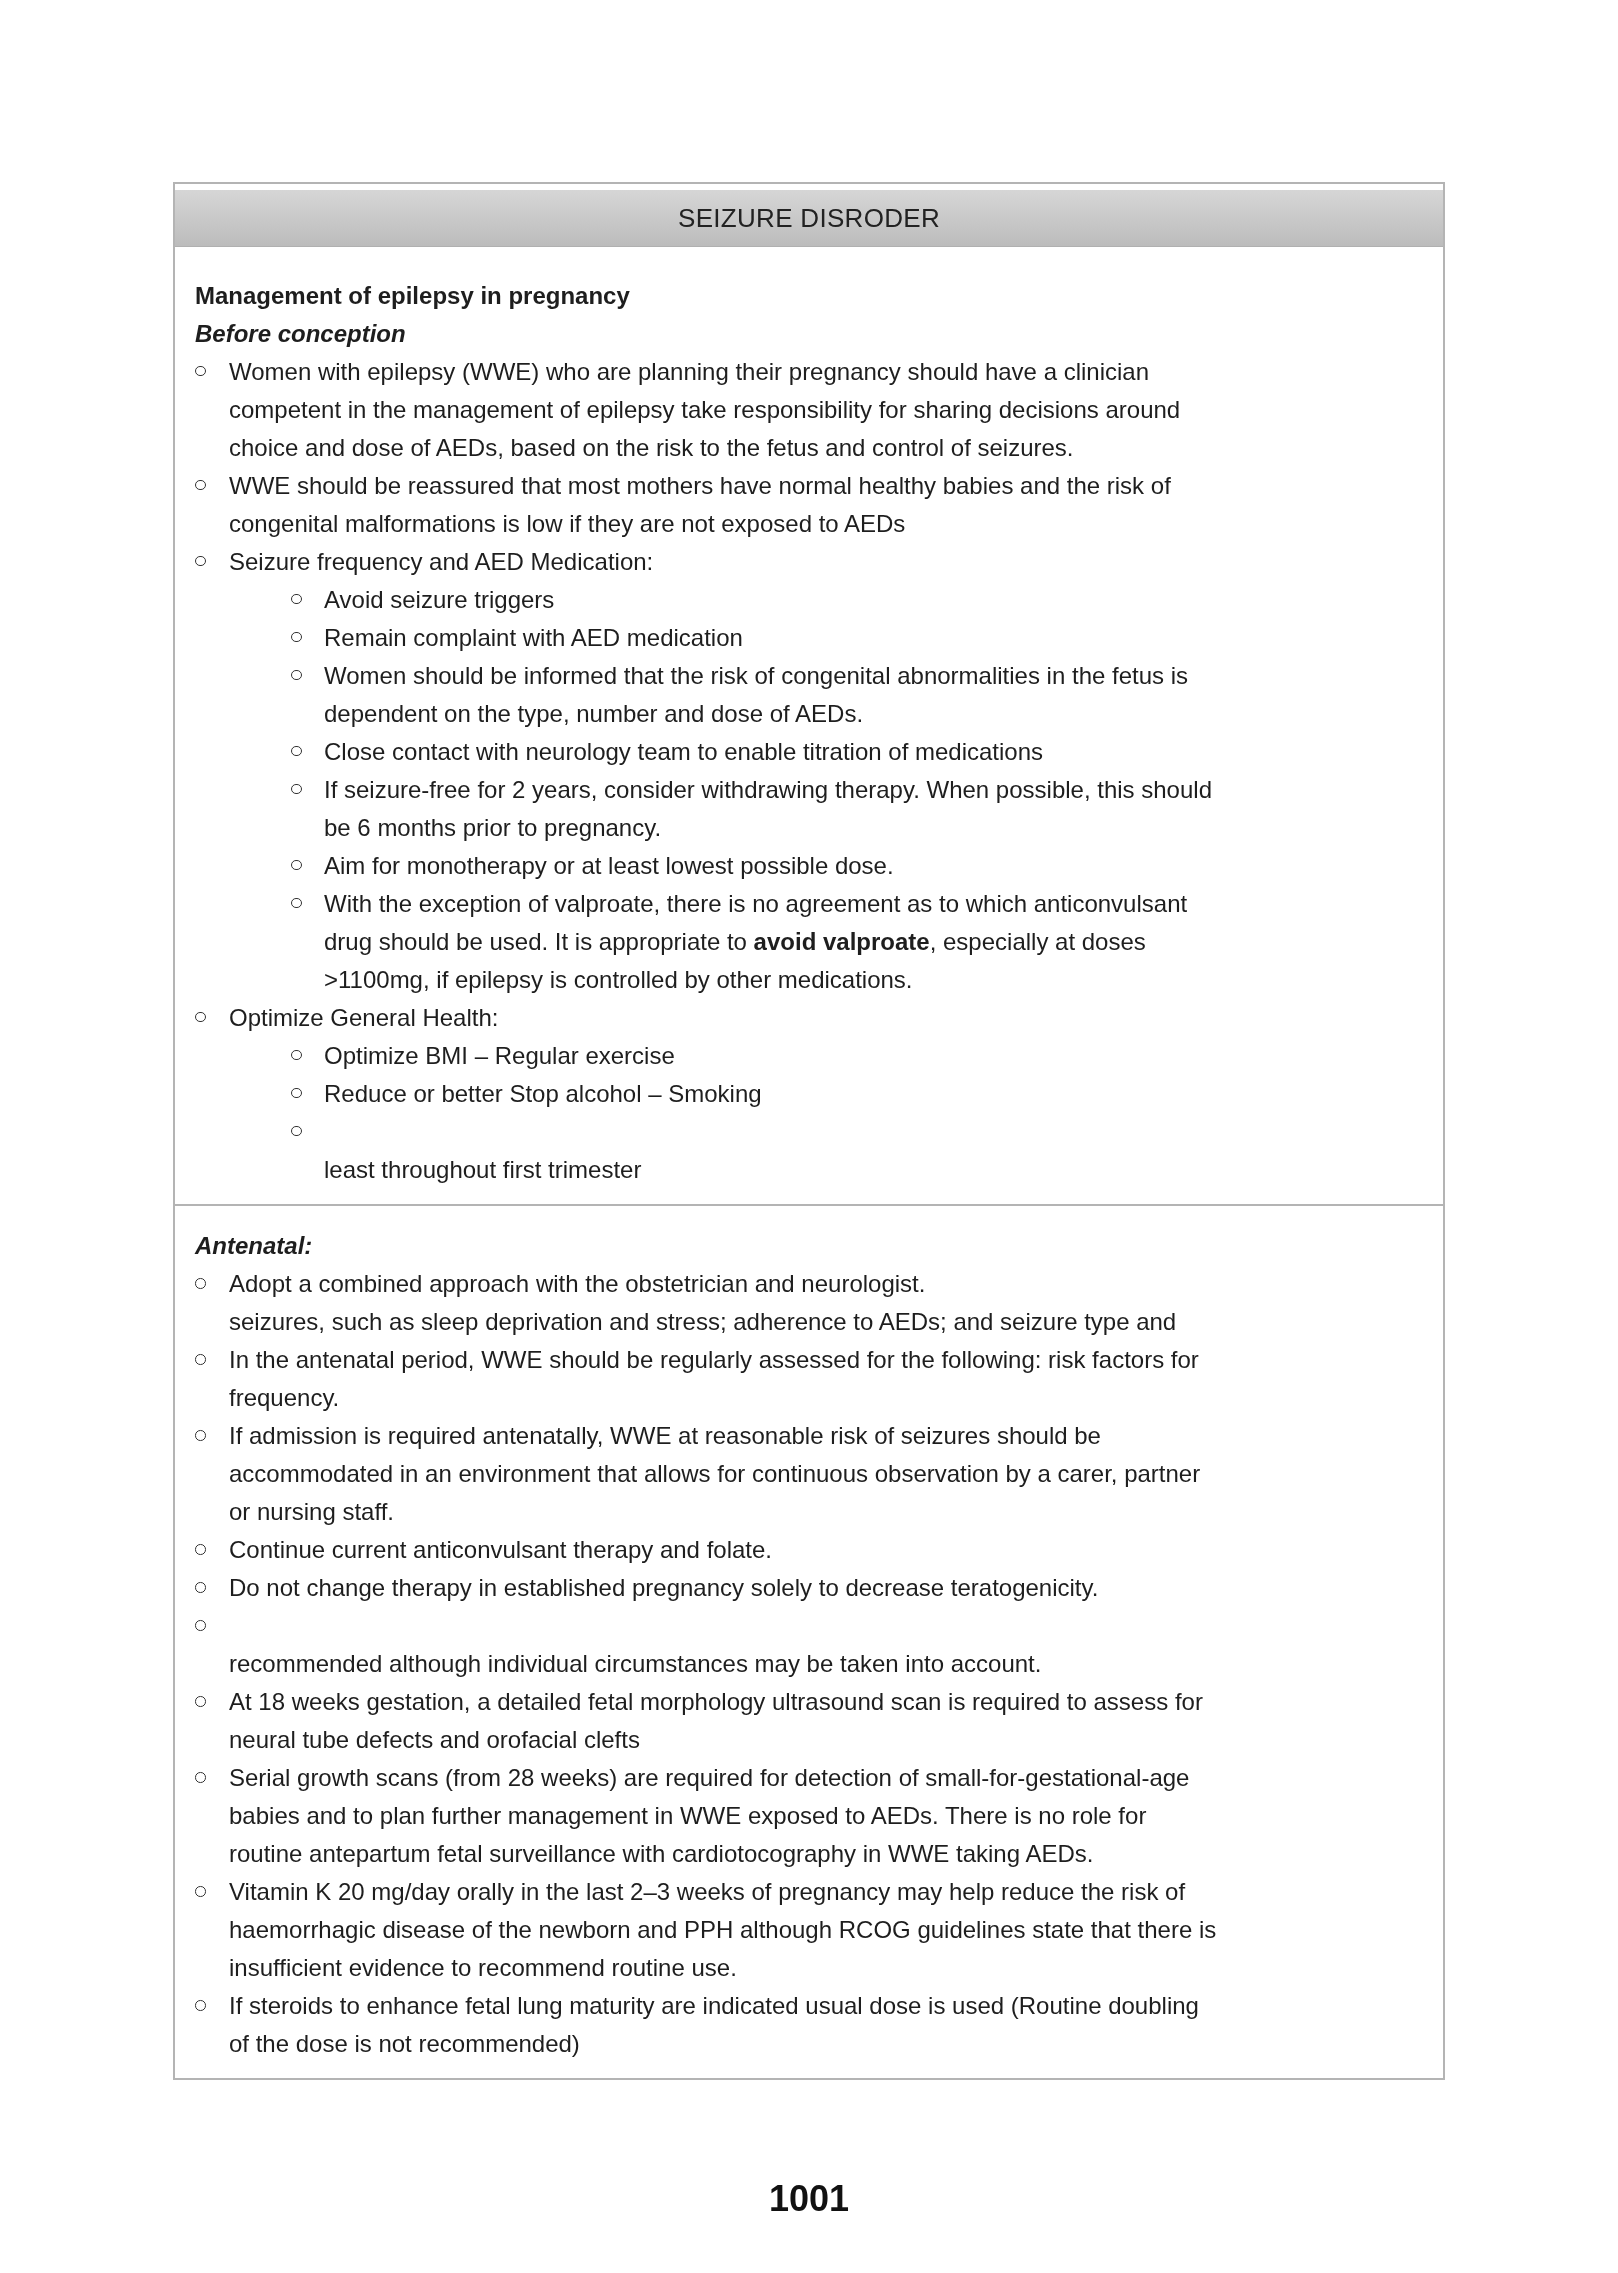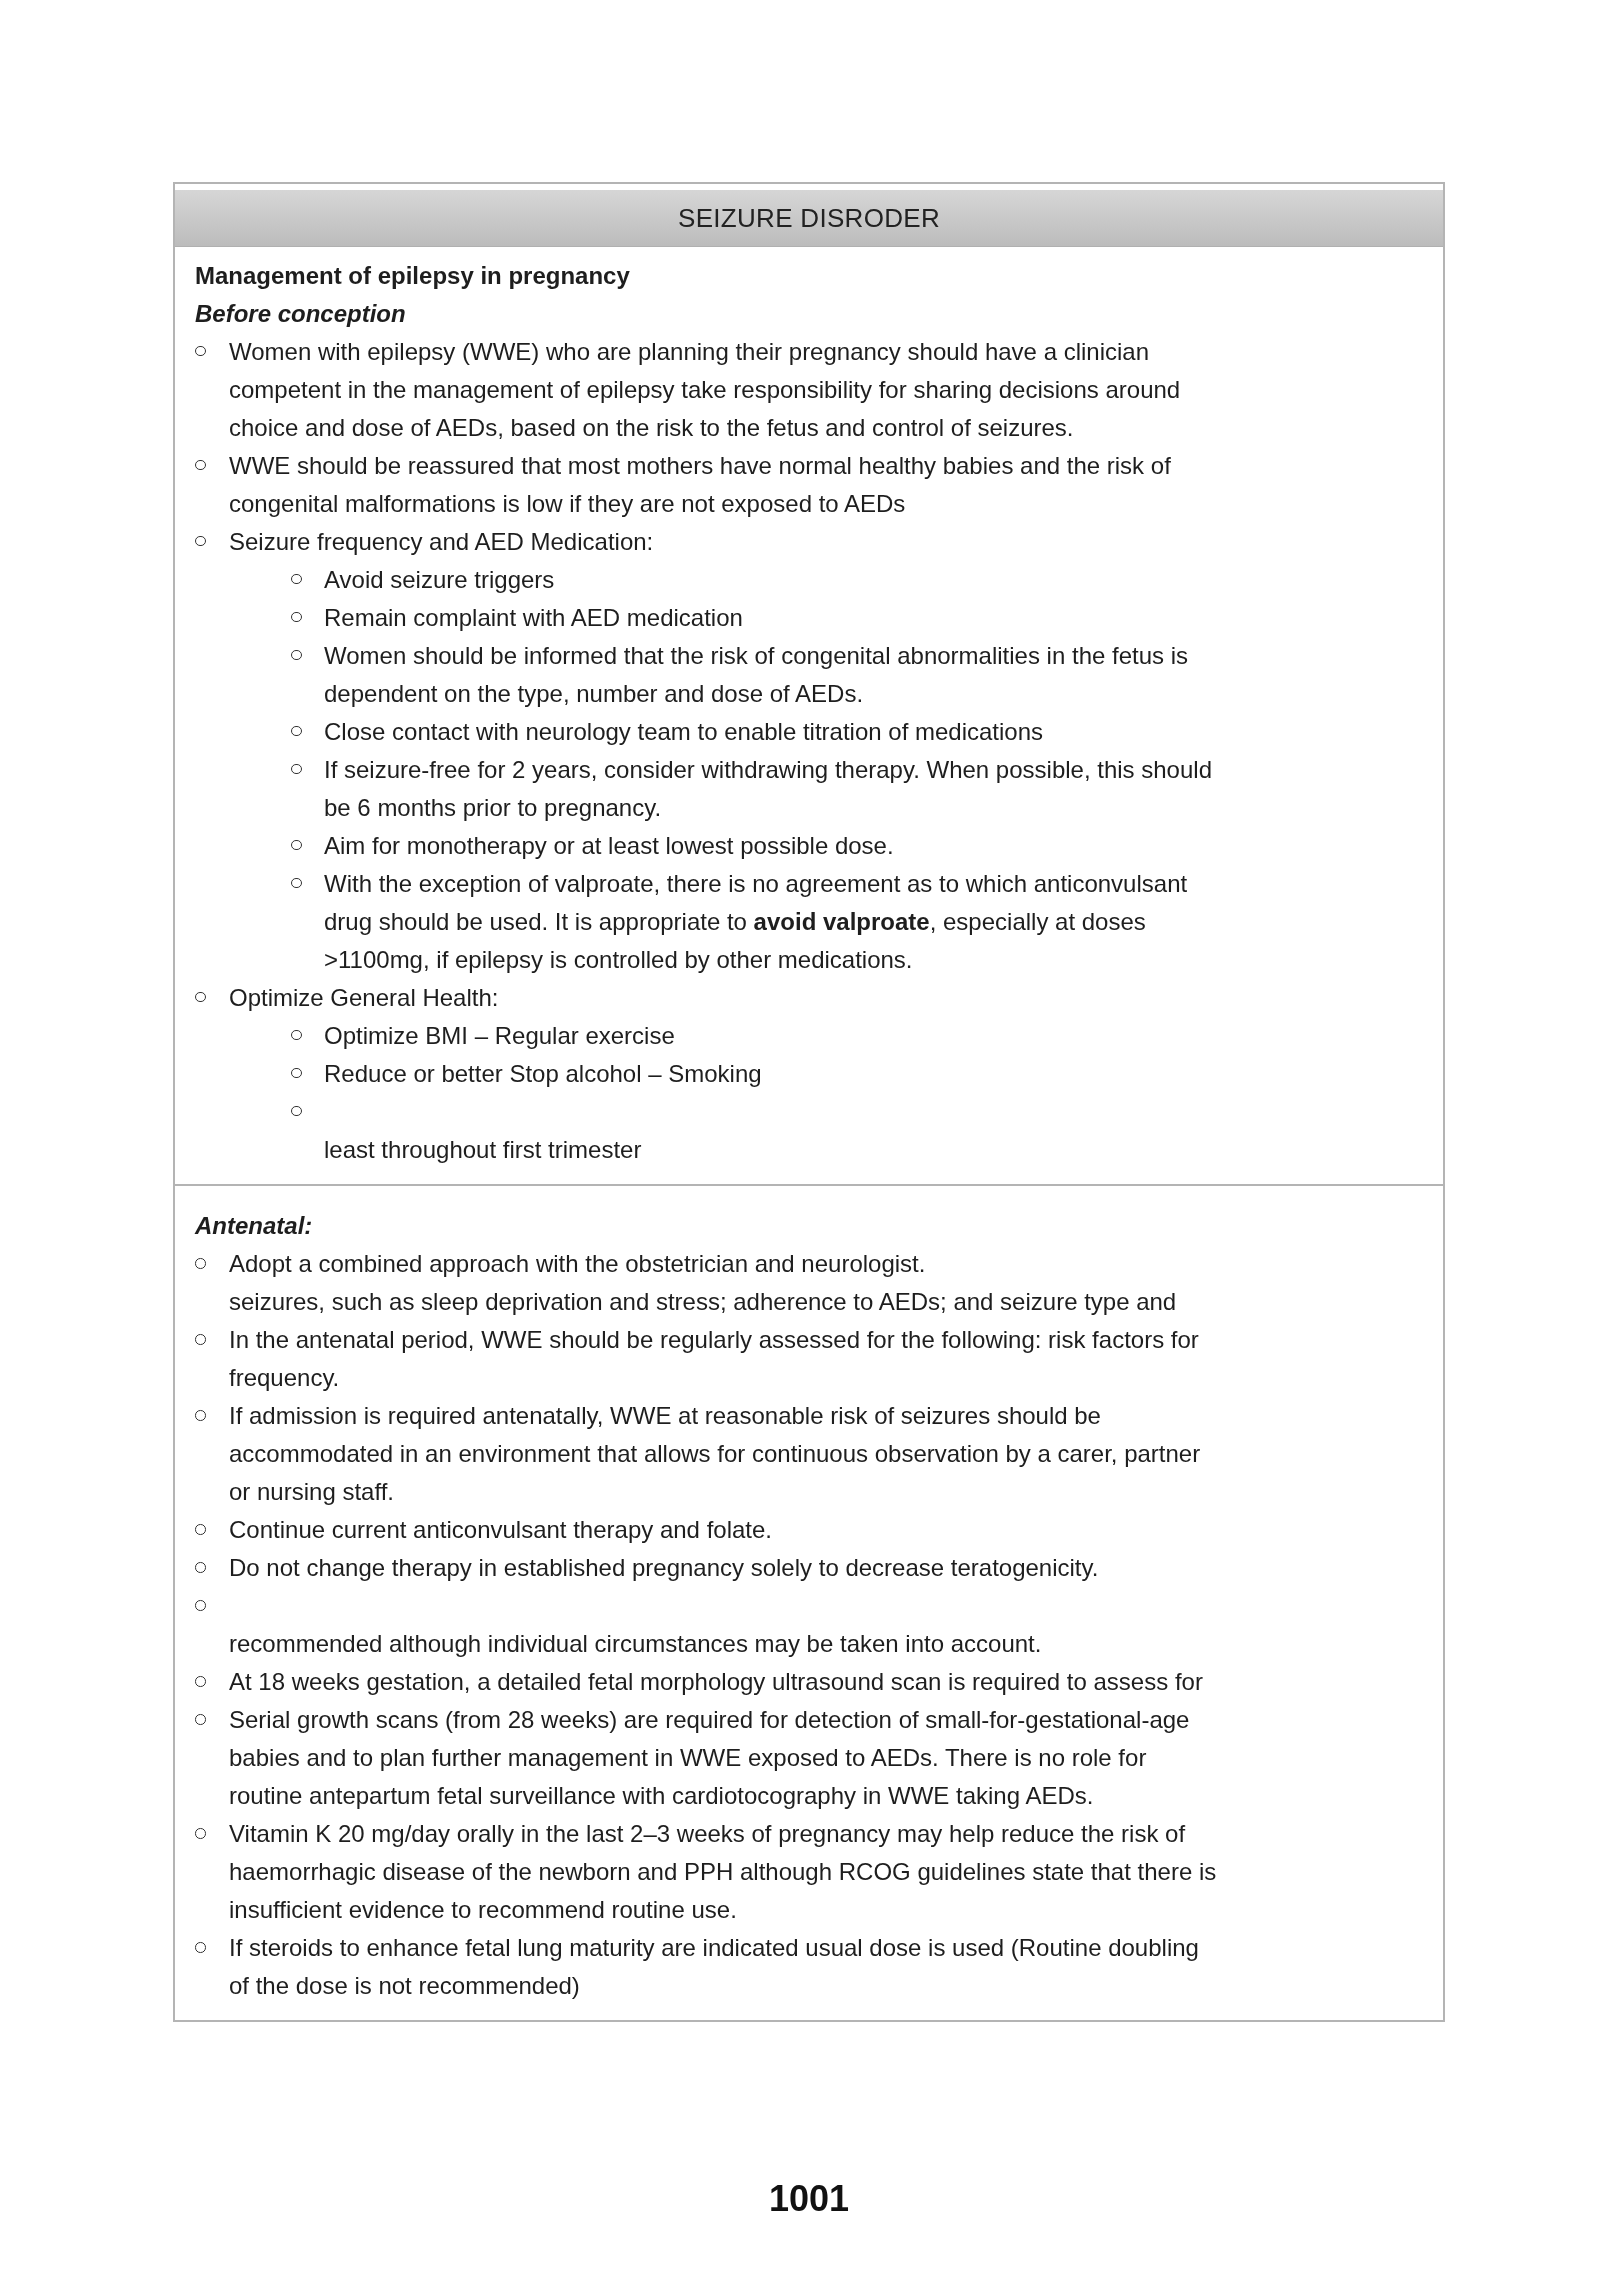--- a/index.html
+++ b/index.html
@@ -47,20 +47,21 @@
     .line {
       height: 38px;
       line-height: 38px;
       white-space: nowrap;
       font-size: 24px;
       position: relative;
     }
     .heading {
       padding-left: 20px;
       font-weight: bold;
+      margin-top: 20px;
     }
     .subheading {
       padding-left: 20px;
       font-weight: bold;
       font-style: italic;
     }
     .lvl1 { padding-left: 54px; }
     .lvl2 { padding-left: 149px; }
     .bullet {
       position: absolute;
@@ -188,20 +189,21 @@
       <div class="line lvl1"><span class="bullet"></span><span>Do not change therapy in established pregnancy solely to decrease teratogenicity.</span></div>
     </div>
 
     <div class="item">
       <div class="line lvl1"><span class="bullet"></span></div>
       <div class="line lvl1"><span>recommended although individual circumstances may be taken into account.</span></div>
     </div>
 
     <div class="item">
       <div class="line lvl1"><span class="bullet"></span><span>At 18 weeks gestation, a detailed fetal morphology ultrasound scan is required to assess for</span></div>
+      <div class="line lvl1"><span>neural tube defects and orofacial clefts</span></div>
     </div>
 
     <div class="item">
       <div class="line lvl1"><span class="bullet"></span><span>Serial growth scans (from 28 weeks) are required for detection of small-for-gestational-age</span></div>
       <div class="line lvl1"><span>babies and to plan further management in WWE exposed to AEDs. There is no role for</span></div>
       <div class="line lvl1"><span>routine antepartum fetal surveillance with cardiotocography in WWE taking AEDs.</span></div>
     </div>
 
     <div class="item">
       <div class="line lvl1"><span class="bullet"></span><span>Vitamin K 20 mg/day orally in the last 2–3 weeks of pregnancy may help reduce the risk of</span></div>

